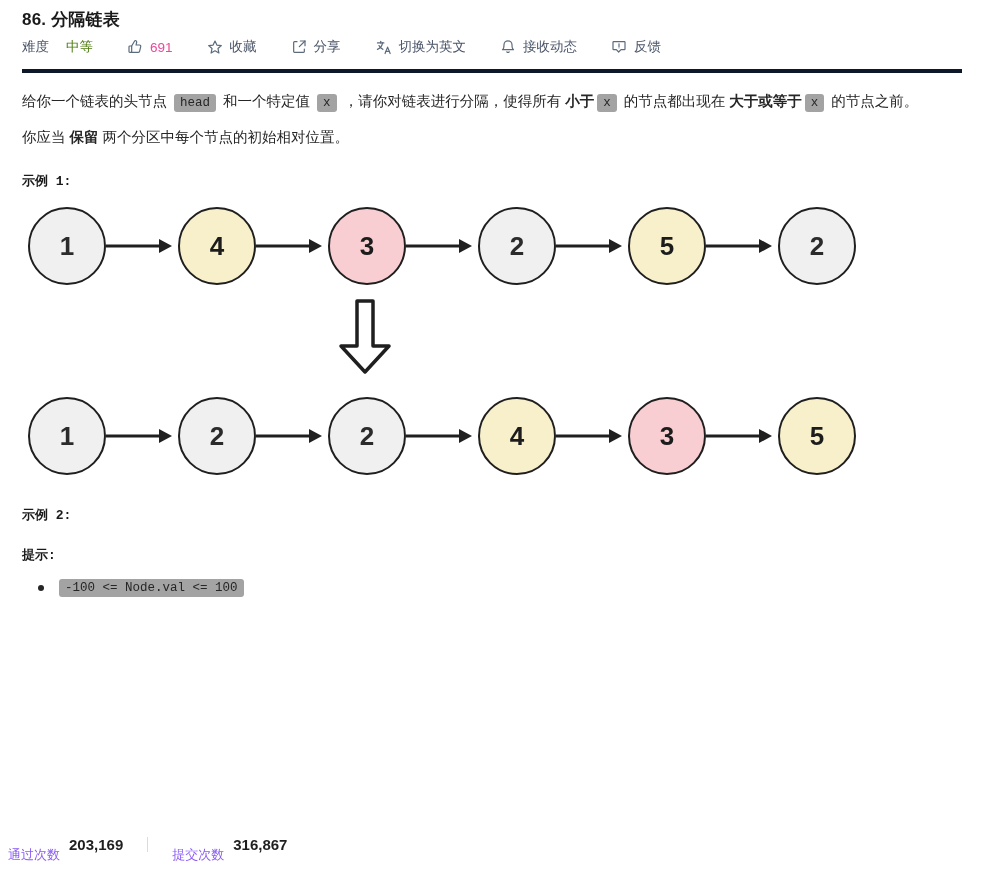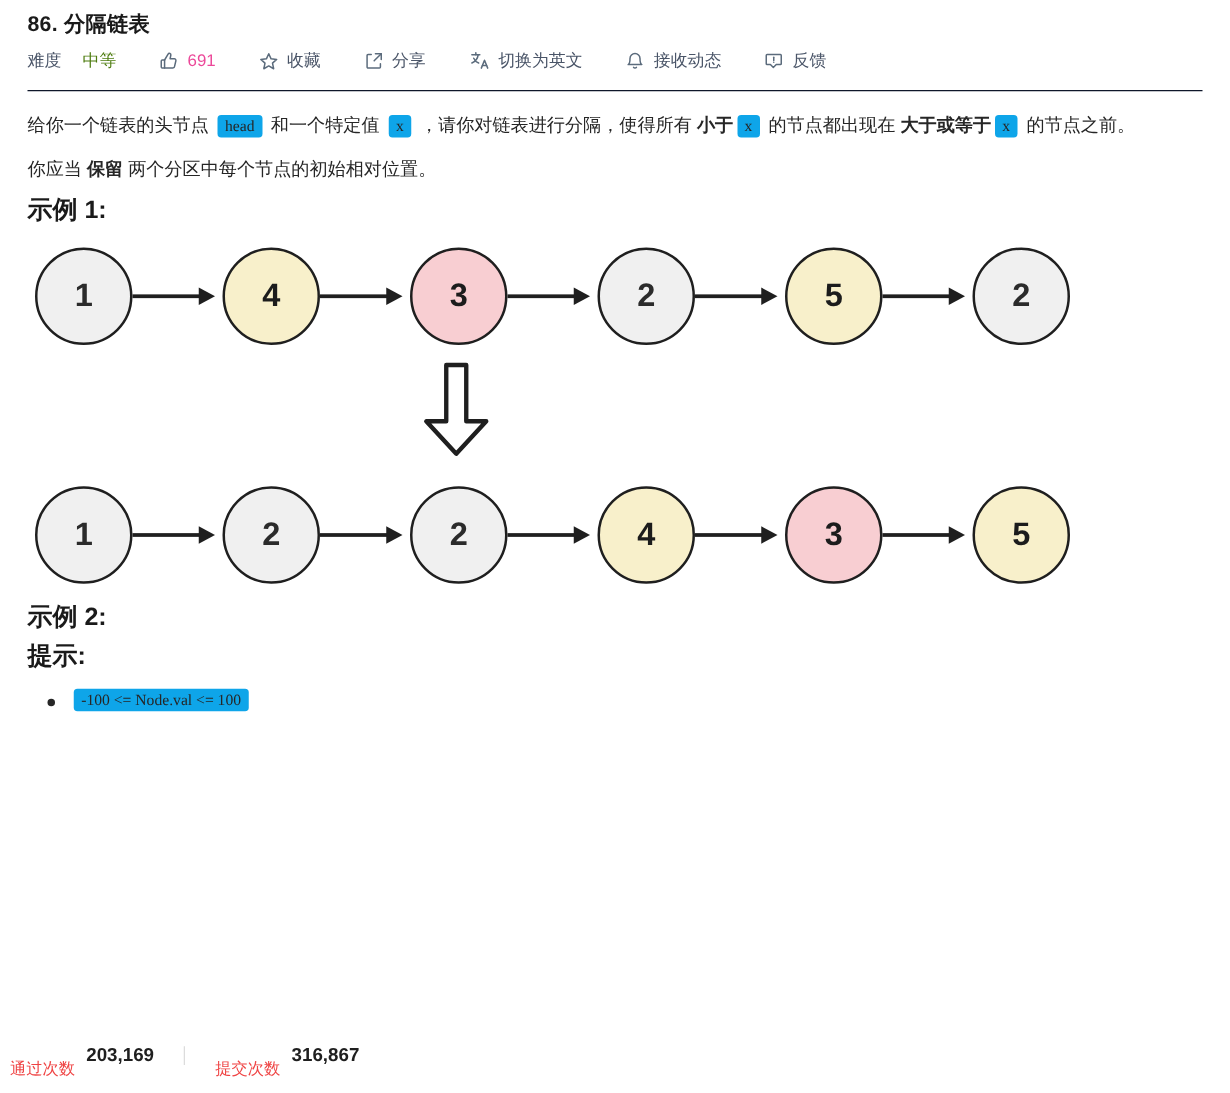--- a/index.html
+++ b/index.html
@@ -27,21 +27,21 @@
   }
 
   
   .toolbar {
     display: flex;
     align-items: center;
     height: 34px;
     margin-top: 8px;
     font-size: 13.5px;
     color: #4a5568;
-    border-bottom: 1px solid #0f172a;
+    border-bottom: 4px solid #0f172a;
     padding-bottom: 14px;
   }
   .tool {
     display: flex;
     align-items: center;
     gap: 7px;
     margin-right: 34px;
     white-space: nowrap;
     cursor: pointer;
   }
@@ -53,36 +53,37 @@
   
   .desc {
     font-size: 14.5px;
     line-height: 1.75;
     color: #262626;
     margin-top: 16px;
     white-space: nowrap;
   }
   .desc.second { margin-top: 10px; }
   code.inline {
-    background: #0ea5e9;
+    background: #a3a3a3;
     border-radius: 3px;
     padding: 2px 6px;
-    font-family: Liberation Serif, serif;
+    font-family: Liberation Mono, monospace;
     font-size: 12.5px;
     color: #262626;
     margin: 0 3px;
   }
   .b { font-weight: bold; }
 
   
   .section-h {
-    font-size: 20px;
+    font-size: 13px;
     font-weight: bold;
     color: #1a1a1a;
-    margin-top: 4px;
+    margin-top: 22px;
+    font-family: Liberation Mono, monospace;
   }
 
   
   .ll-row {
     position: relative;
     display: flex;
     align-items: center;
     height: 96px;
     margin-top: 8px;
     padding-left: 6px;
@@ -177,21 +178,21 @@
   
   .footer {
     position: absolute;
     left: 8px;
     bottom: 10px;
     display: flex;
     align-items: center;
     font-size: 13px;
     color: #8a8a8a;
   }
-  .stat-label { color: #ef4444; margin-right: 9px; margin-top: 21px; }
+  .stat-label { color: #8b5cf6; margin-right: 9px; margin-top: 21px; }
   .stat-value { color: #1f1f1f; font-weight: bold; font-size: 15px; }
   .divider {
     width: 1px; height: 15px;
     background: #dcdcdc;
     margin: 0 24px;
   }
 </style>
 </head>
 <body>
 

